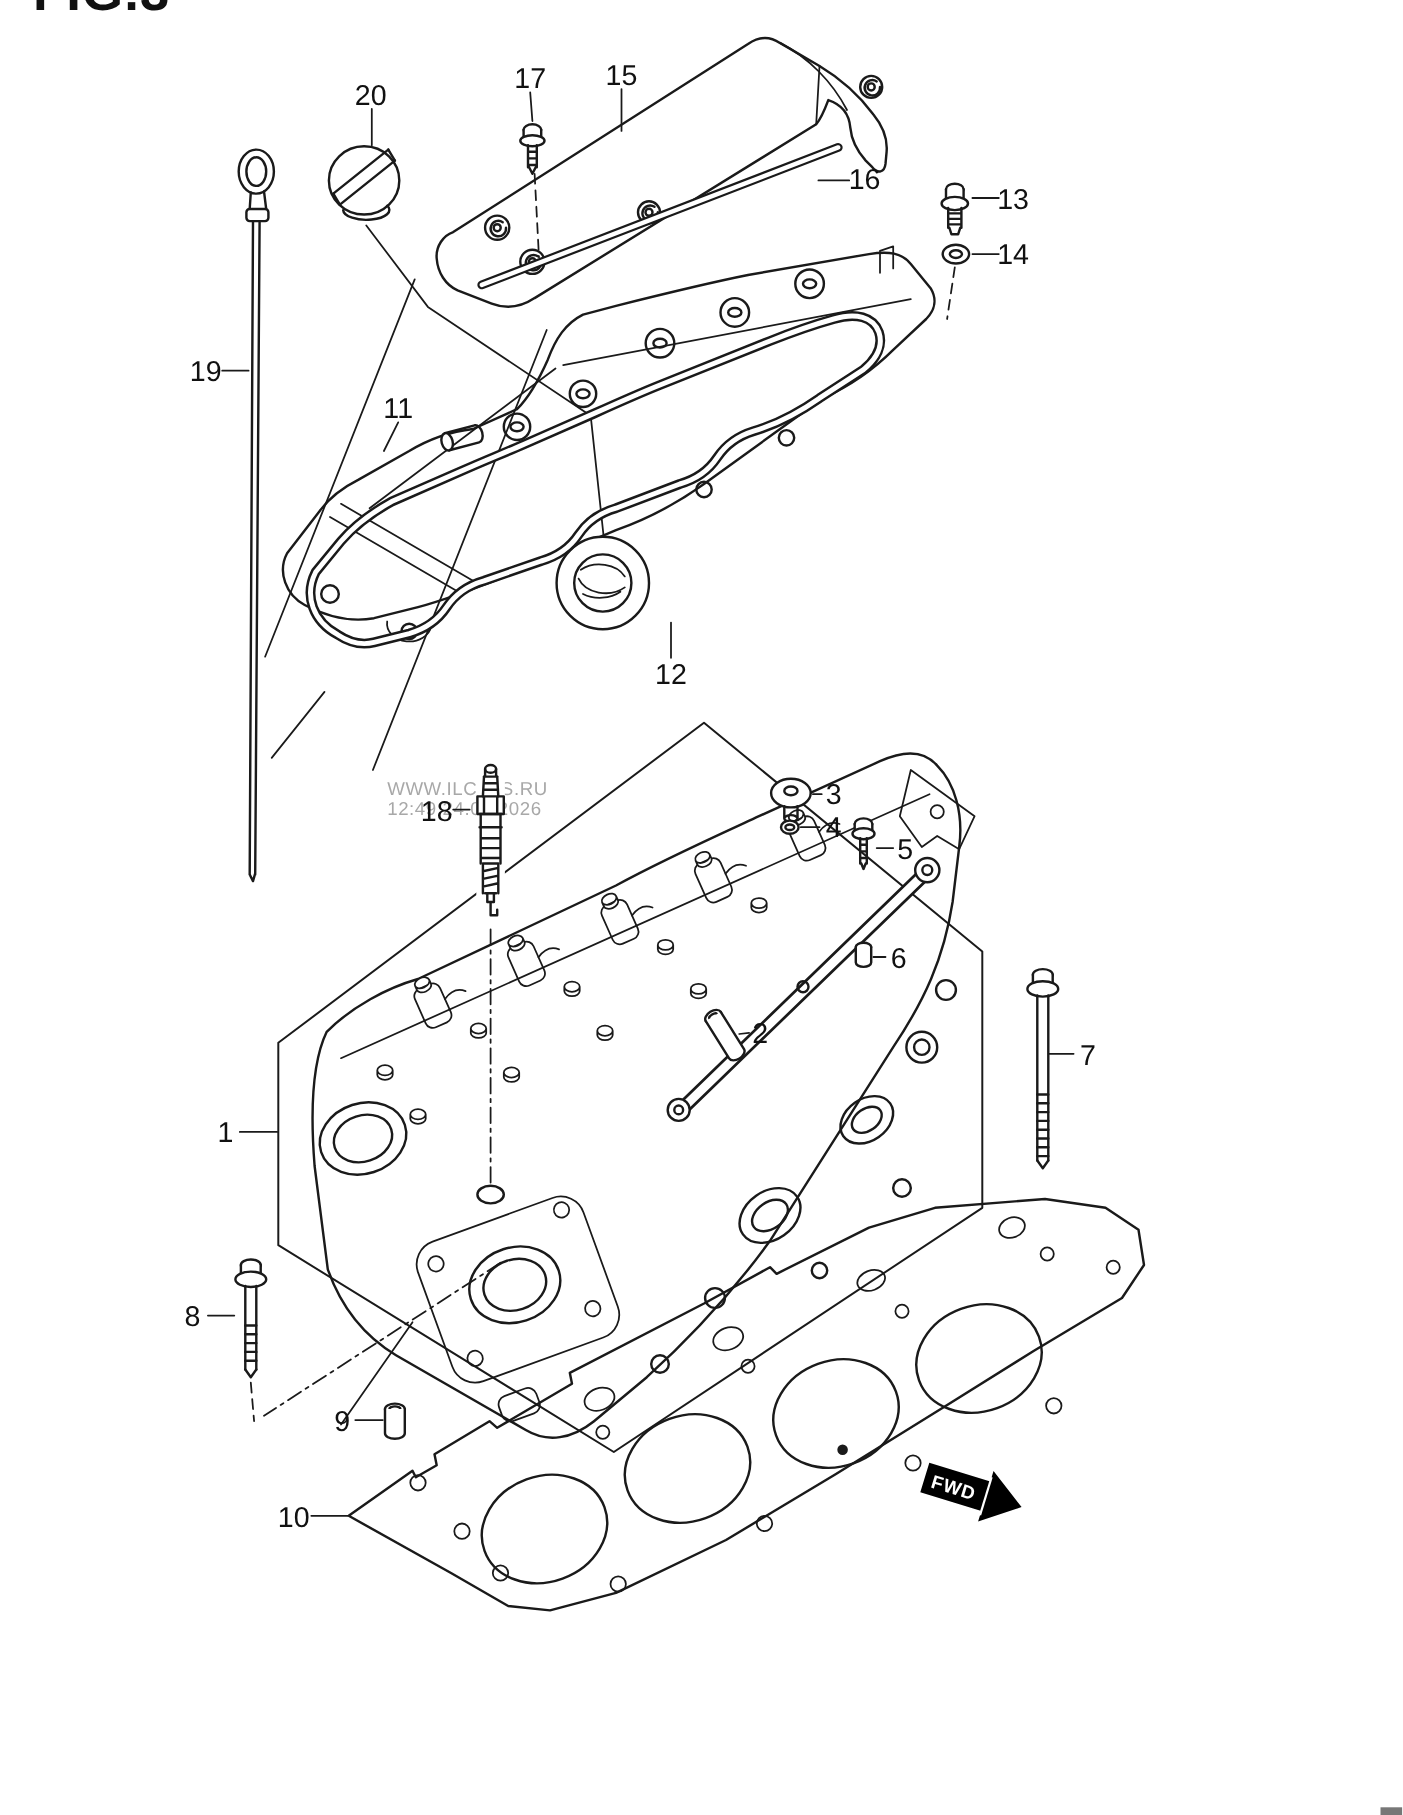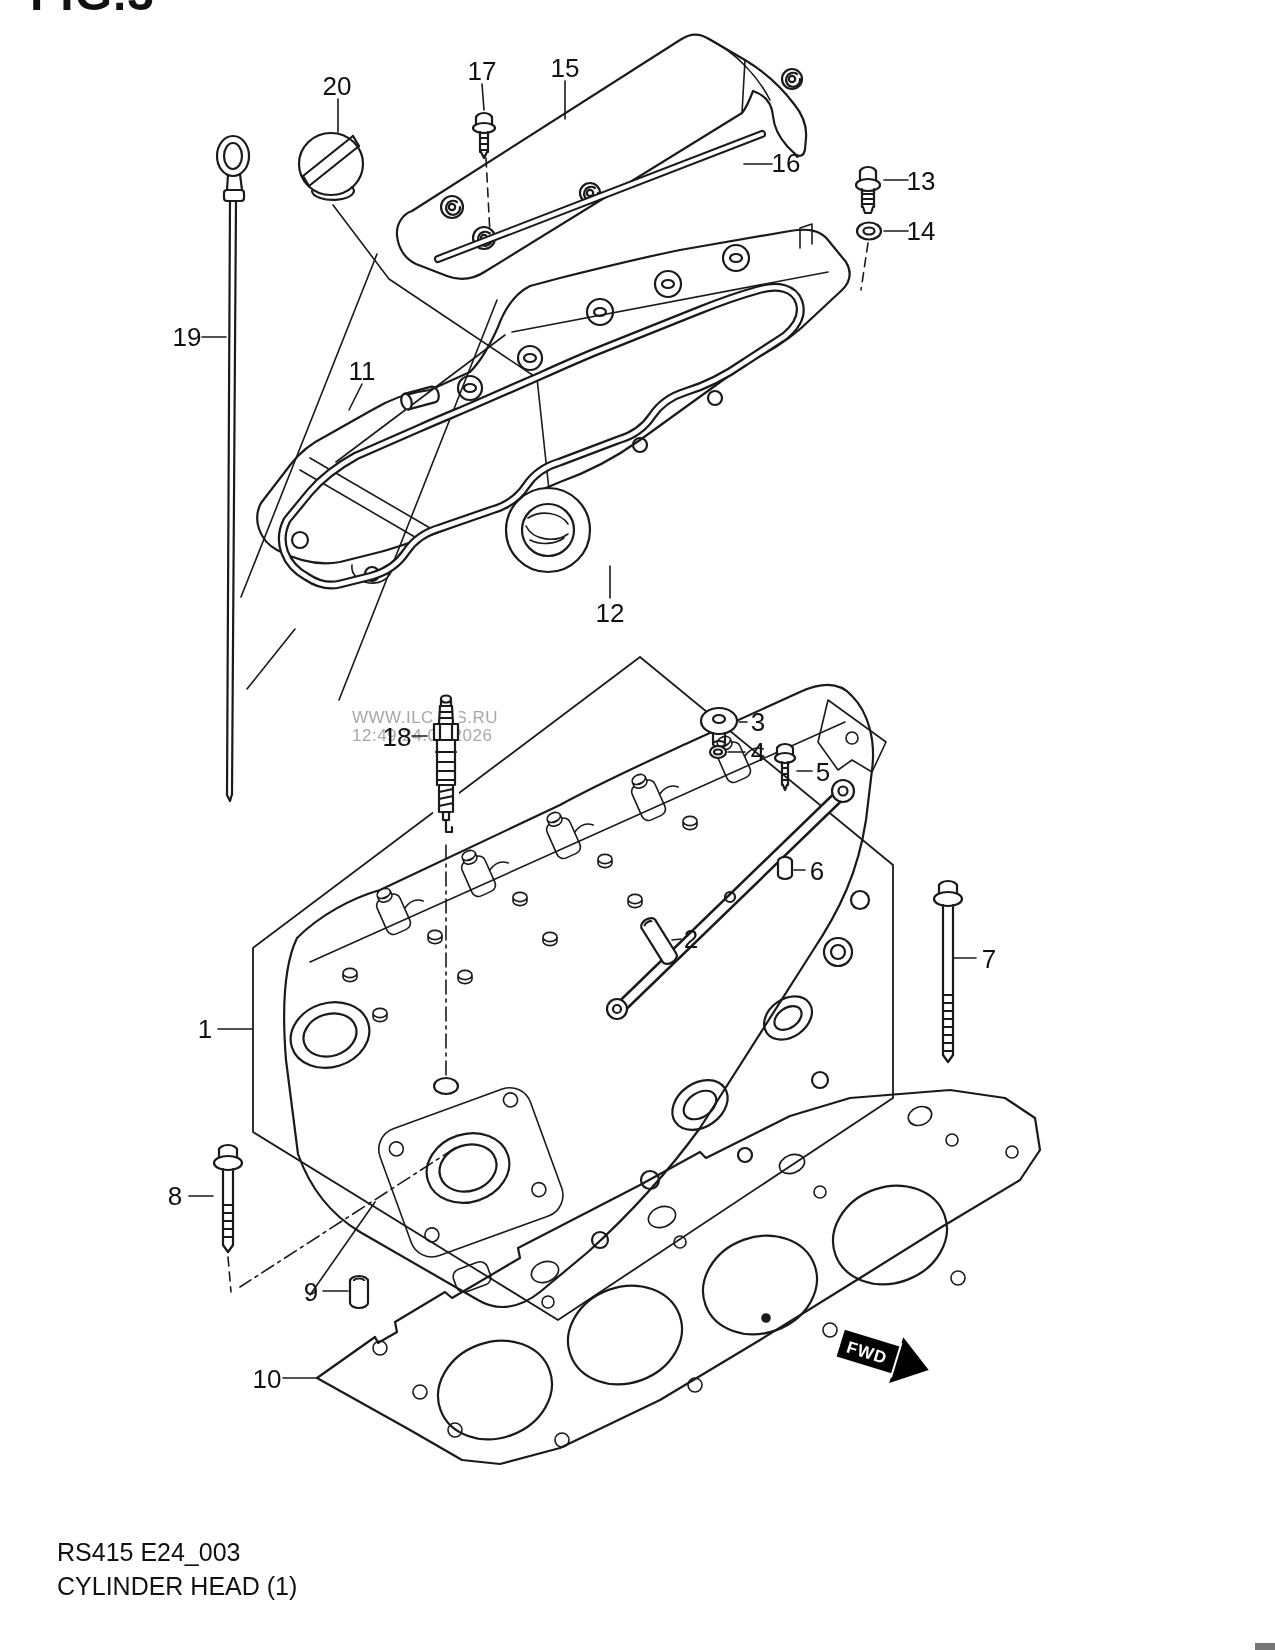--- a/index.html
+++ b/index.html
@@ -382,19 +382,15 @@
       <text class="plabel" x="786" y="163">16</text>
       <text class="plabel" x="482" y="71">17</text>
       <text class="plabel" x="397" y="737">18</text>
       <text class="plabel" x="187" y="337">19</text>
       <text class="plabel" x="337" y="86">20</text>
     </g>
   </svg>
 
   <div class="fig-label">FIG.3</div>
 
-  <div class="caption">
-    <div>RS415 E24_003</div>
-    <div>CYLINDER HEAD (1)</div>
-  </div>
 
   <div class="corner-mark"></div>
 </div>
 
 </body></html>

